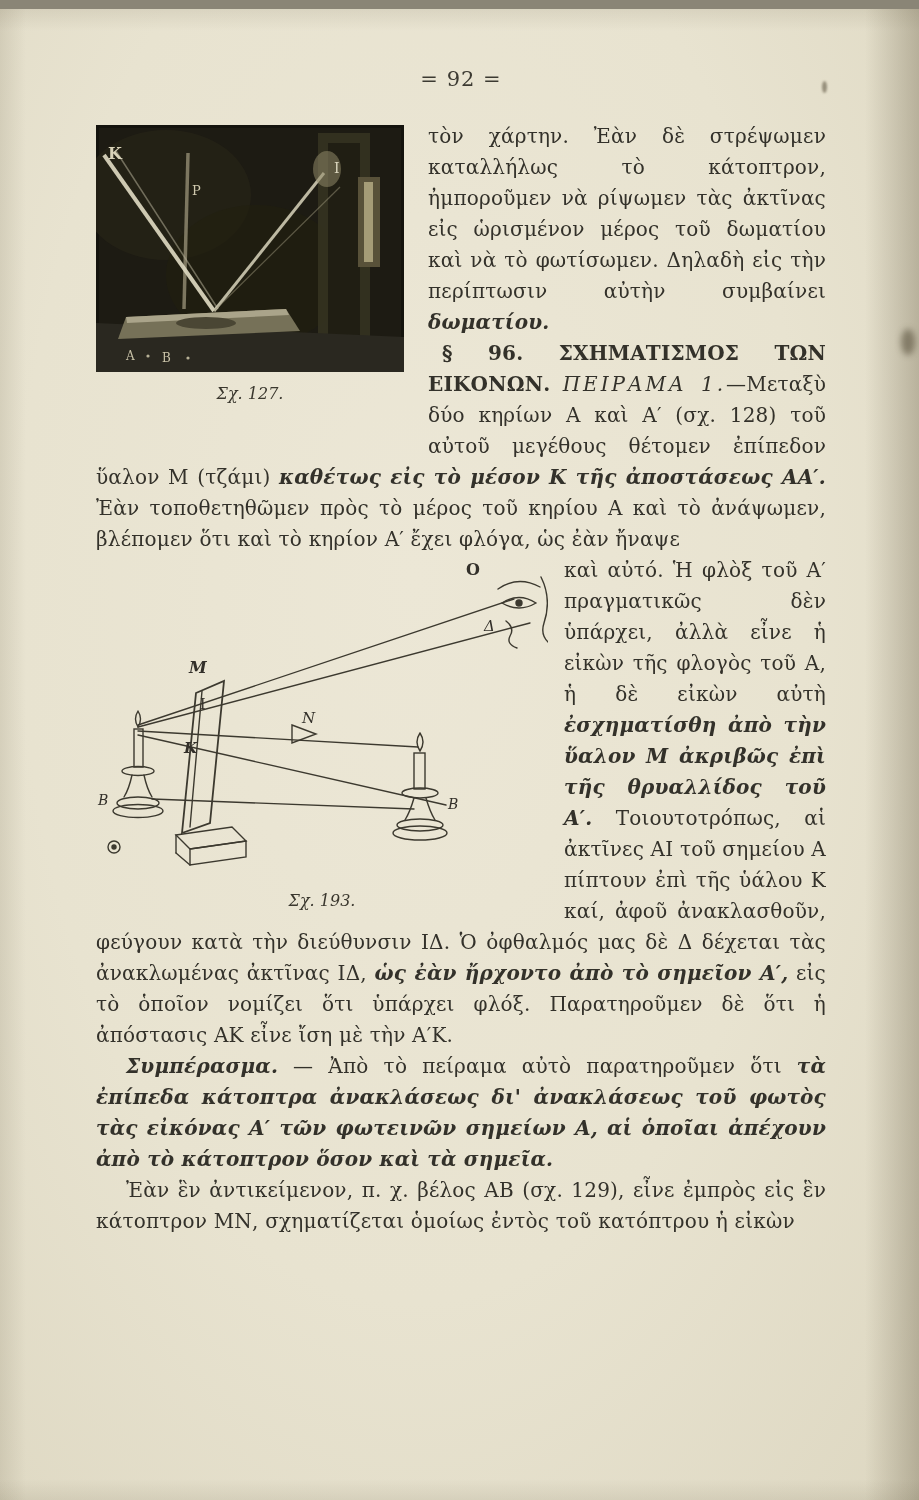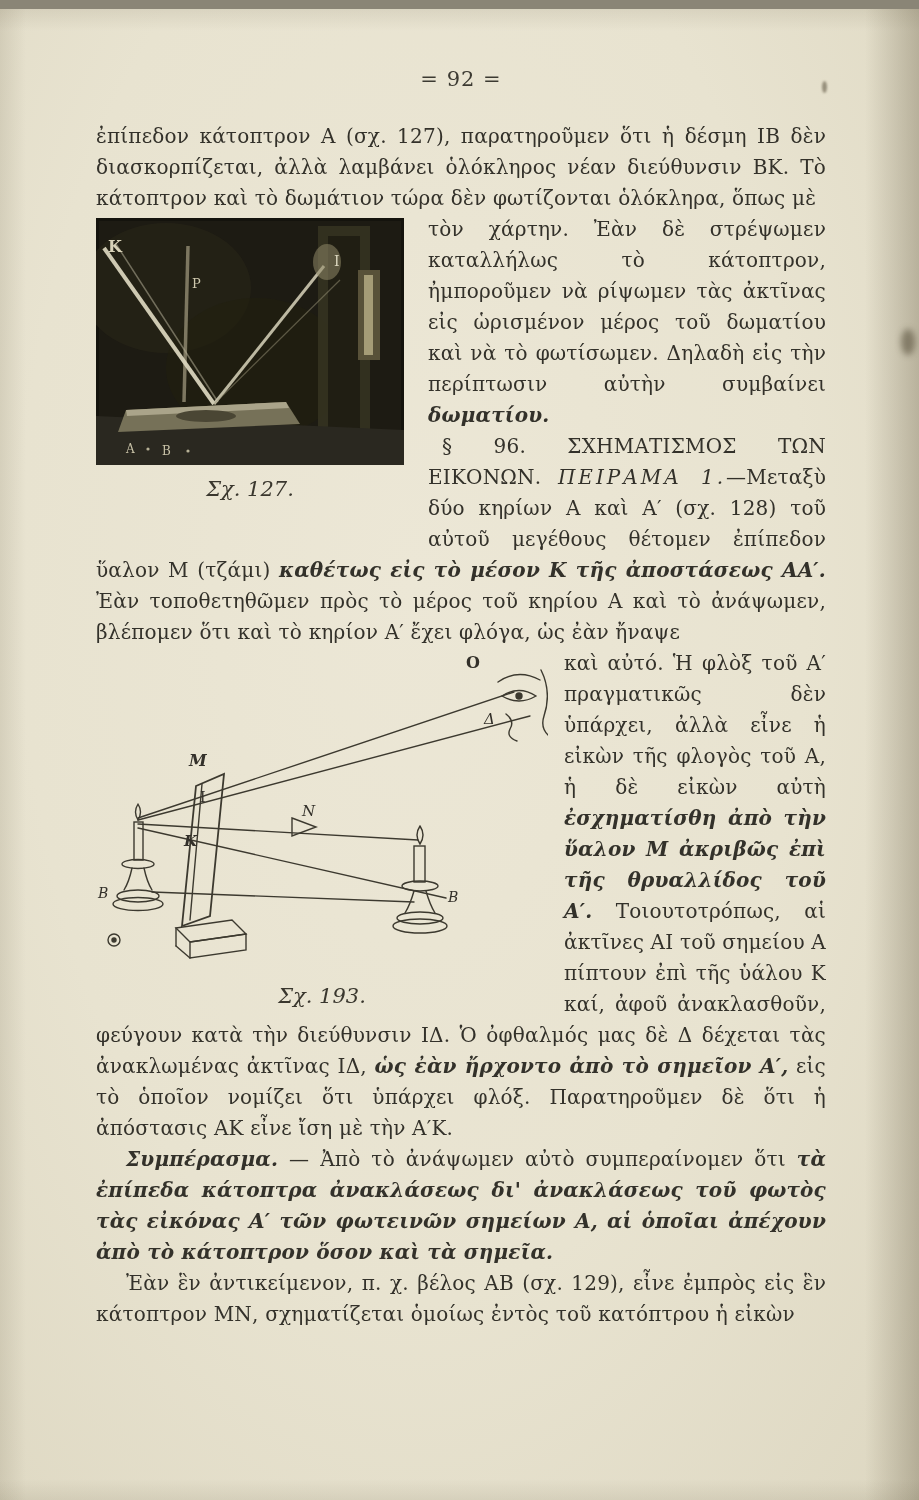--- a/index.html
+++ b/index.html
@@ -32,49 +32,48 @@
     color:#3c3a32;margin:0 0 30px 0;
   }
 
   .para{
     margin:0;font-size:20px;line-height:31px;
     text-align:justify;letter-spacing:0.2px;
   }
   .indent{text-indent:30px;}
   .indent-sm{text-indent:14px;}
   .bi{font-weight:bold;font-style:italic;}
-  .bold{font-weight:normal;}
+  .bold{font-weight:bold;}
   .sc{font-size:20px;letter-spacing:3px;font-style:italic;}
 
   .figwrap{margin:0;float:left;}
   .fig127{width:308px;margin:4px 24px 36px 0;}
   .fig128{width:452px;margin:2px 16px 12px 0;clear:left;}
   .figwrap svg{display:block;}
   .caption{
-    text-align:center;font-style:italic;font-size:21px;
+    text-align:center;font-style:italic;font-size:16px;
     color:#3a372e;margin-top:12px;
   }
   .block::after{content:"";display:block;clear:none;}
 </style>
 </head>
 <body>
 
 <div class="page">
   <div class="edge edge-top"></div>
   <div class="edge edge-left"></div>
   <div class="edge edge-right"></div>
   <div class="edge edge-bottom"></div>
   <div class="smudge smudge-a"></div>
   <div class="smudge smudge-b"></div>
 
   <div class="content">
 
     <div class="pagenum">= 92 =</div>
 
-    <p class="para"><span>ἐπίπεδον κάτοπτρον Α (σχ. 127), παρατηροῦμεν ὅτι ἡ δέσμη ΙΒ δὲν διασκορπίζεται, ἀλλὰ λαμβάνει ὁλόκληρος νέαν διεύθυνσιν ΒΚ. Τὸ κάτοπτρον καὶ τὸ δωμάτιον τώρα δὲν φωτίζονται ὁλόκληρα, ὅπως μὲ</span></p>
 
     <div class="block">
 
       <figure class="figwrap fig127">
         <svg viewBox="0 0 308 247" width="308" height="247">
           <rect x="0" y="0" width="308" height="247" fill="#14130d"></rect>
           <rect x="3" y="3" width="302" height="241" fill="#1d1b13"></rect>
           <ellipse cx="70" cy="70" rx="85" ry="65" fill="#262317" opacity="0.8"></ellipse>
           <ellipse cx="160" cy="150" rx="90" ry="70" fill="#22200f" opacity="0.6"></ellipse>
           <rect x="222" y="8" width="52" height="214" fill="#343120" opacity="0.95"></rect>
@@ -161,19 +160,19 @@
             <text x="88" y="196" font-size="15" font-style="italic" font-weight="bold">K</text>
             <text x="2" y="248" font-size="14" font-style="italic">B</text>
             <text x="352" y="252" font-size="14" font-style="italic">B</text>
           </g>
         </svg>
         <figcaption class="caption">Σχ. 193.</figcaption>
       </figure>
 
       <p class="para"><span>καὶ αὐτό. Ἡ φλὸξ τοῦ Α′ πραγματικῶς δὲν ὑπάρχει, ἀλλὰ εἶνε ἡ εἰκὼν τῆς φλογὸς τοῦ Α, ἡ δὲ εἰκὼν αὐτὴ </span><span class="bi">ἐσχηματίσθη ἀπὸ τὴν ὕαλον Μ ἀκριβῶς ἐπὶ τῆς θρυαλλίδος τοῦ Α′.</span><span> Τοιουτοτρόπως, αἱ ἀκτῖνες ΑΙ τοῦ σημείου Α πίπτουν ἐπὶ τῆς ὑάλου Κ καί, ἀφοῦ ἀνακλασθοῦν, φεύγουν κατὰ τὴν διεύθυνσιν ΙΔ. Ὁ ὀφθαλμός μας δὲ Δ δέχεται τὰς ἀνακλωμένας ἀκτῖνας ΙΔ, </span><span class="bi">ὡς ἐὰν ἤρχοντο ἀπὸ τὸ σημεῖον Α′,</span><span> εἰς τὸ ὁποῖον νομίζει ὅτι ὑπάρχει φλόξ. Παρατηροῦμεν δὲ ὅτι ἡ ἀπόστασις ΑΚ εἶνε ἴση μὲ τὴν Α′Κ.</span></p>
 
-      <p class="para indent"><span class="bi">Συμπέρασμα.</span><span> — Ἀπὸ τὸ ἀνάψωμεν αὐτὸ συμπεραίνομεν ὅτι </span><span class="bi">τὰ ἐπίπεδα κάτοπτρα ἀνακλάσεως δι' ἀνακλάσεως τοῦ φωτὸς τὰς εἰκόνας Α′ τῶν φωτεινῶν σημείων Α, αἱ ὁποῖαι ἀπέχουν ἀπὸ τὸ κάτοπτρον ὅσον καὶ τὰ σημεῖα.</span></p>
+      <p class="para indent"><span class="bi">Συμπέρασμα.</span><span> — Ἀπὸ τὸ πείραμα αὐτὸ παρατηροῦμεν ὅτι </span><span class="bi">τὰ ἐπίπεδα κάτοπτρα ἀνακλάσεως δι' ἀνακλάσεως τοῦ φωτὸς τὰς εἰκόνας Α′ τῶν φωτεινῶν σημείων Α, αἱ ὁποῖαι ἀπέχουν ἀπὸ τὸ κάτοπτρον ὅσον καὶ τὰ σημεῖα.</span></p>
 
       <p class="para indent"><span>Ἐὰν ἓν ἀντικείμενον, π. χ. βέλος ΑΒ (σχ. 129), εἶνε ἐμπρὸς εἰς ἓν κάτοπτρον ΜΝ, σχηματίζεται ὁμοίως ἐντὸς τοῦ κατόπτρου ἡ εἰκὼν</span></p>
     </div>
 
   </div>
 </div>
 
 </body></html>

